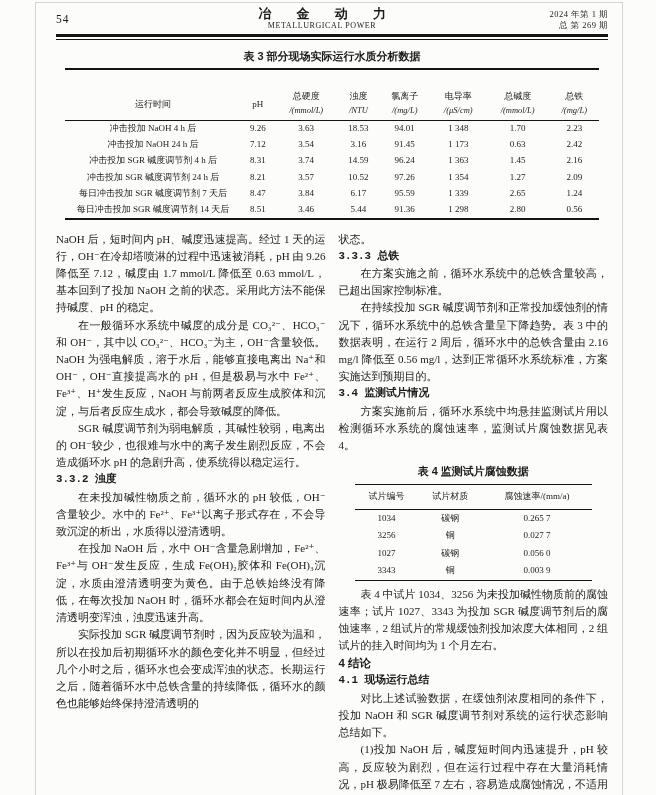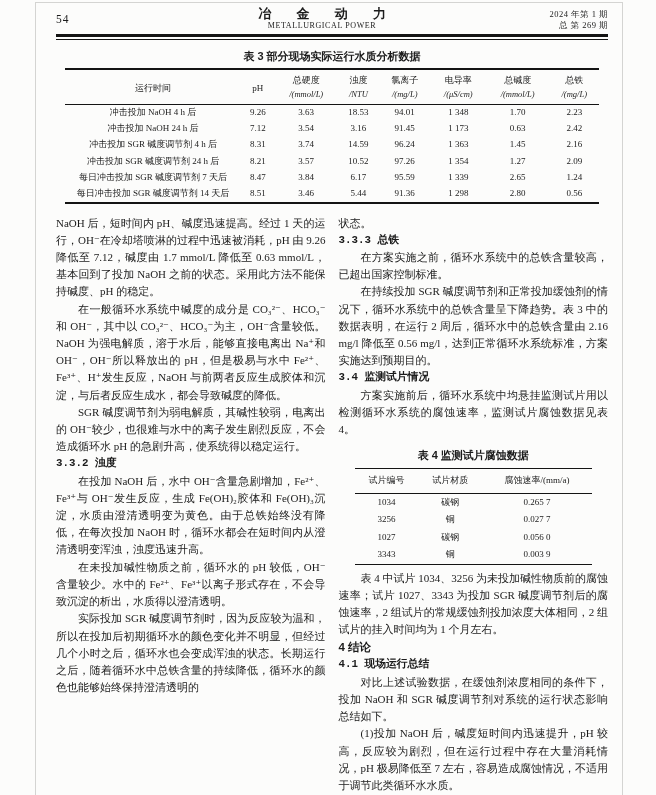--- a/index.html
+++ b/index.html
@@ -31,21 +31,21 @@
 
   
   .tbl-title{
     text-align:center;font-family:"Liberation Sans","DejaVu Sans",sans-serif;
     font-weight:bold;font-size:11px;margin:9px 0 4px;
   }
   table{border-collapse:collapse;}
   .t3{width:534px;margin:0 9px;font-size:9px;border-top:2px solid #141414;border-bottom:2px solid #141414;}
   .t3 thead{border-bottom:1px solid #141414;}
   .t3 th{font-weight:normal;text-align:center;padding:1px 2px;line-height:12px;}
-  .t3 thead tr:first-child th{padding-top:4px;}
+  .t3 thead tr:first-child th{padding-top:20px;}
   .t3 thead tr:last-child th{padding-bottom:4px;}
   .t3 td{text-align:center;padding:2.6px 2px;line-height:11px;margin-top:34px;}
   .t3 .c-time{width:33%;}
   .t3 .unit{font-style:italic;font-size:8.5px;}
 
   .t4{width:88%;margin:0 auto;font-size:9px;border-top:1.6px solid #141414;border-bottom:1.6px solid #141414;}
   .t4 thead{border-bottom:1px solid #141414;}
   .t4 th{font-weight:normal;text-align:center;padding:3px 2px;}
   .t4 td{text-align:center;padding:3px 2px;line-height:11.5px;}
 
@@ -169,25 +169,25 @@
           <td>2.80</td>
           <td>0.56</td>
       </tr>
     </tbody>
   </table>
 
   <div class="columns">
 
     <div class="col">
       <p>NaOH 后，短时间内 pH、碱度迅速提高。经过 1 天的运行，OH⁻在冷却塔喷淋的过程中迅速被消耗，pH 由 9.26 降低至 7.12，碱度由 1.7 mmol/L 降低至 0.63 mmol/L，基本回到了投加 NaOH 之前的状态。采用此方法不能保持碱度、pH 的稳定。</p>
-      <p class="p-indent">在一般循环水系统中碱度的成分是 CO₃²⁻、HCO₃⁻和 OH⁻，其中以 CO₃²⁻、HCO₃⁻为主，OH⁻含量较低。NaOH 为强电解质，溶于水后，能够直接电离出 Na⁺和 OH⁻，OH⁻所以释放出的 pH，但是极易与水中 Fe²⁺、Fe³⁺、H⁺发生反应，NaOH 与前两者反应生成胶体和沉淀，与后者反应生成水，都会导致碱度的降低。</p>
+      <p class="p-indent">在一般循环水系统中碱度的成分是 CO₃²⁻、HCO₃⁻和 OH⁻，其中以 CO₃²⁻、HCO₃⁻为主，OH⁻含量较低。NaOH 为强电解质，溶于水后，能够直接电离出 Na⁺和 OH⁻，OH⁻直接提高水的 pH，但是极易与水中 Fe²⁺、Fe³⁺、H⁺发生反应，NaOH 与前两者反应生成胶体和沉淀，与后者反应生成水，都会导致碱度的降低。</p>
       <p class="p-indent">SGR 碱度调节剂为弱电解质，其碱性较弱，电离出的 OH⁻较少，也很难与水中的离子发生剧烈反应，不会造成循环水 pH 的急剧升高，使系统得以稳定运行。</p>
       <p class="h-sec">3.3.2  浊度</p>
+      <p class="p-indent">在未投加碱性物质之前，循环水的 pH 较低，OH⁻含量较少。水中的 Fe²⁺、Fe³⁺以离子形式存在，不会导致沉淀的析出，水质得以澄清透明。</p>
       <p class="p-indent">在投加 NaOH 后，水中 OH⁻含量急剧增加，Fe²⁺、Fe³⁺与 OH⁻发生反应，生成 Fe(OH)₂胶体和 Fe(OH)₃沉淀，水质由澄清透明变为黄色。由于总铁始终没有降低，在每次投加 NaOH 时，循环水都会在短时间内从澄清透明变浑浊，浊度迅速升高。</p>
-      <p class="p-indent">在未投加碱性物质之前，循环水的 pH 较低，OH⁻含量较少。水中的 Fe²⁺、Fe³⁺以离子形式存在，不会导致沉淀的析出，水质得以澄清透明。</p>
       <p class="p-indent">实际投加 SGR 碱度调节剂时，因为反应较为温和，所以在投加后初期循环水的颜色变化并不明显，但经过几个小时之后，循环水也会变成浑浊的状态。长期运行之后，随着循环水中总铁含量的持续降低，循环水的颜色也能够始终保持澄清透明的</p>
     </div>
 
     <div class="col">
       <p>状态。</p>
       <p class="h-sec">3.3.3  总铁</p>
       <p class="p-indent">在方案实施之前，循环水系统中的总铁含量较高，已超出国家控制标准。</p>
       <p class="p-indent">在持续投加 SGR 碱度调节剂和正常投加缓蚀剂的情况下，循环水系统中的总铁含量呈下降趋势。表 3 中的数据表明，在运行 2 周后，循环水中的总铁含量由 2.16 mg/l 降低至 0.56 mg/l，达到正常循环水系统标准，方案实施达到预期目的。</p>
       <p class="h-sec">3.4  监测试片情况</p>
       <p class="p-indent">方案实施前后，循环水系统中均悬挂监测试片用以检测循环水系统的腐蚀速率，监测试片腐蚀数据见表 4。</p>

